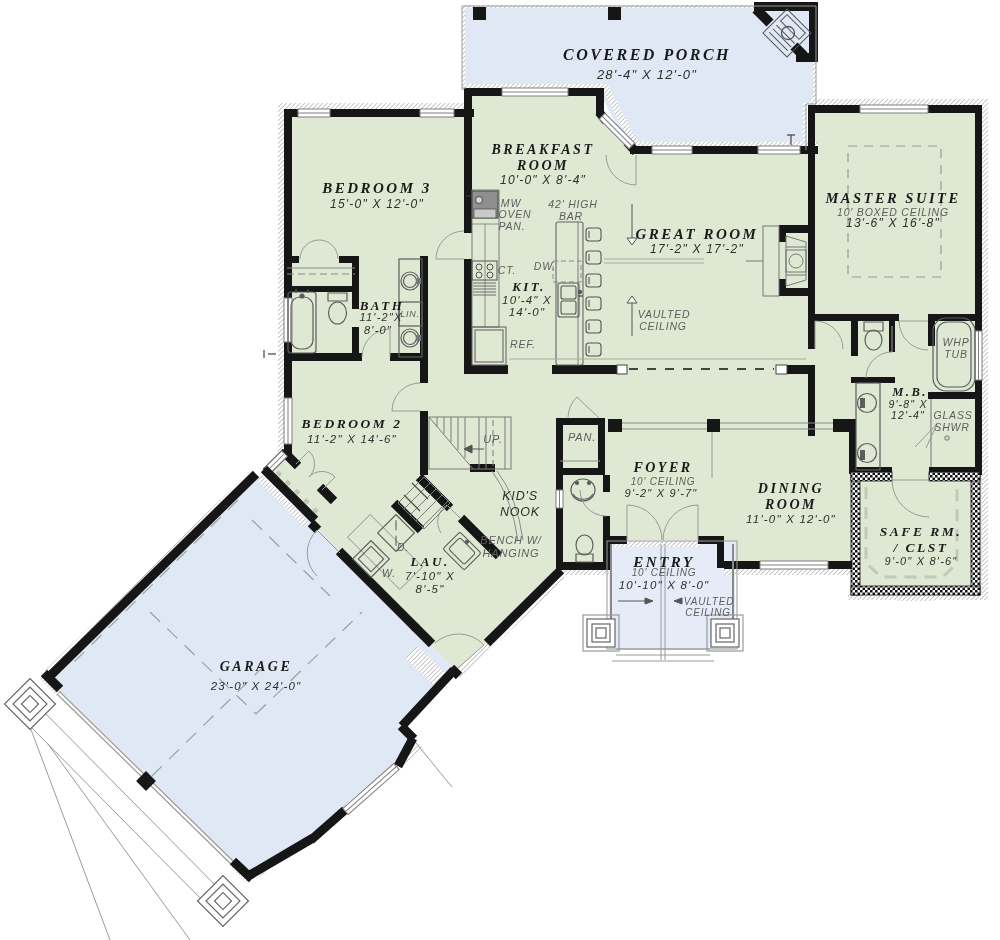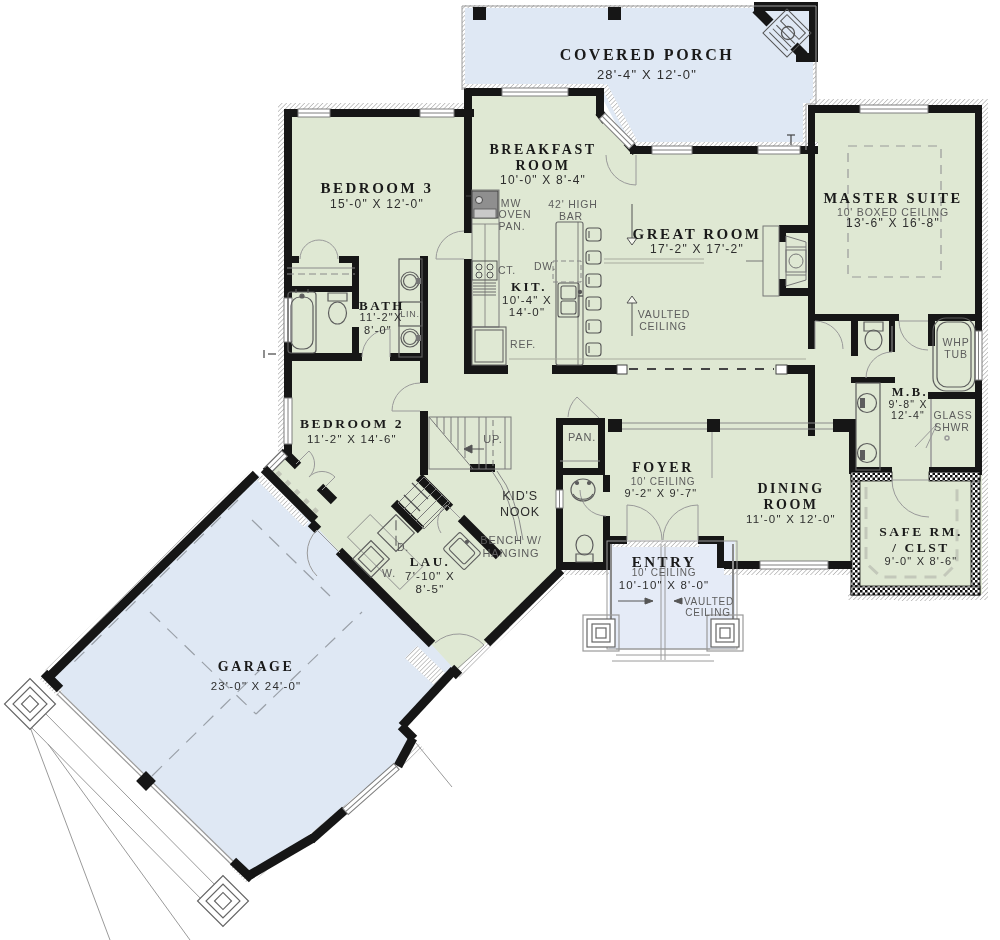--- a/index.html
+++ b/index.html
@@ -1,16 +1,16 @@
 <!DOCTYPE html>
 <html><head>
 <meta charset="utf-8">
 <style>
 html,body{margin:0;padding:0;background:#ffffff;}
-#plan{width:1000px;height:940px;position:relative;}
+#plan{width:1000px;height:940px;position:relative;font-style:italic;}
 text{font-family:"Liberation Sans",sans-serif;}
 .rm{font-family:"Liberation Serif",serif;font-weight:bold;fill:#1a1a1a;letter-spacing:2.5px;}
 .dim{font-family:"Liberation Sans",sans-serif;fill:#2e2e2e;letter-spacing:1.2px;}
 .gl{font-family:"Liberation Sans",sans-serif;fill:#5d5d5d;letter-spacing:0.8px;}
 .dk{font-family:"Liberation Sans",sans-serif;fill:#2e2e2e;letter-spacing:0.8px;}
 </style>
 </head>
 <body>
 <div id="plan">
 <svg width="1000" height="940" viewBox="0 0 1000 940" xmlns="http://www.w3.org/2000/svg">

